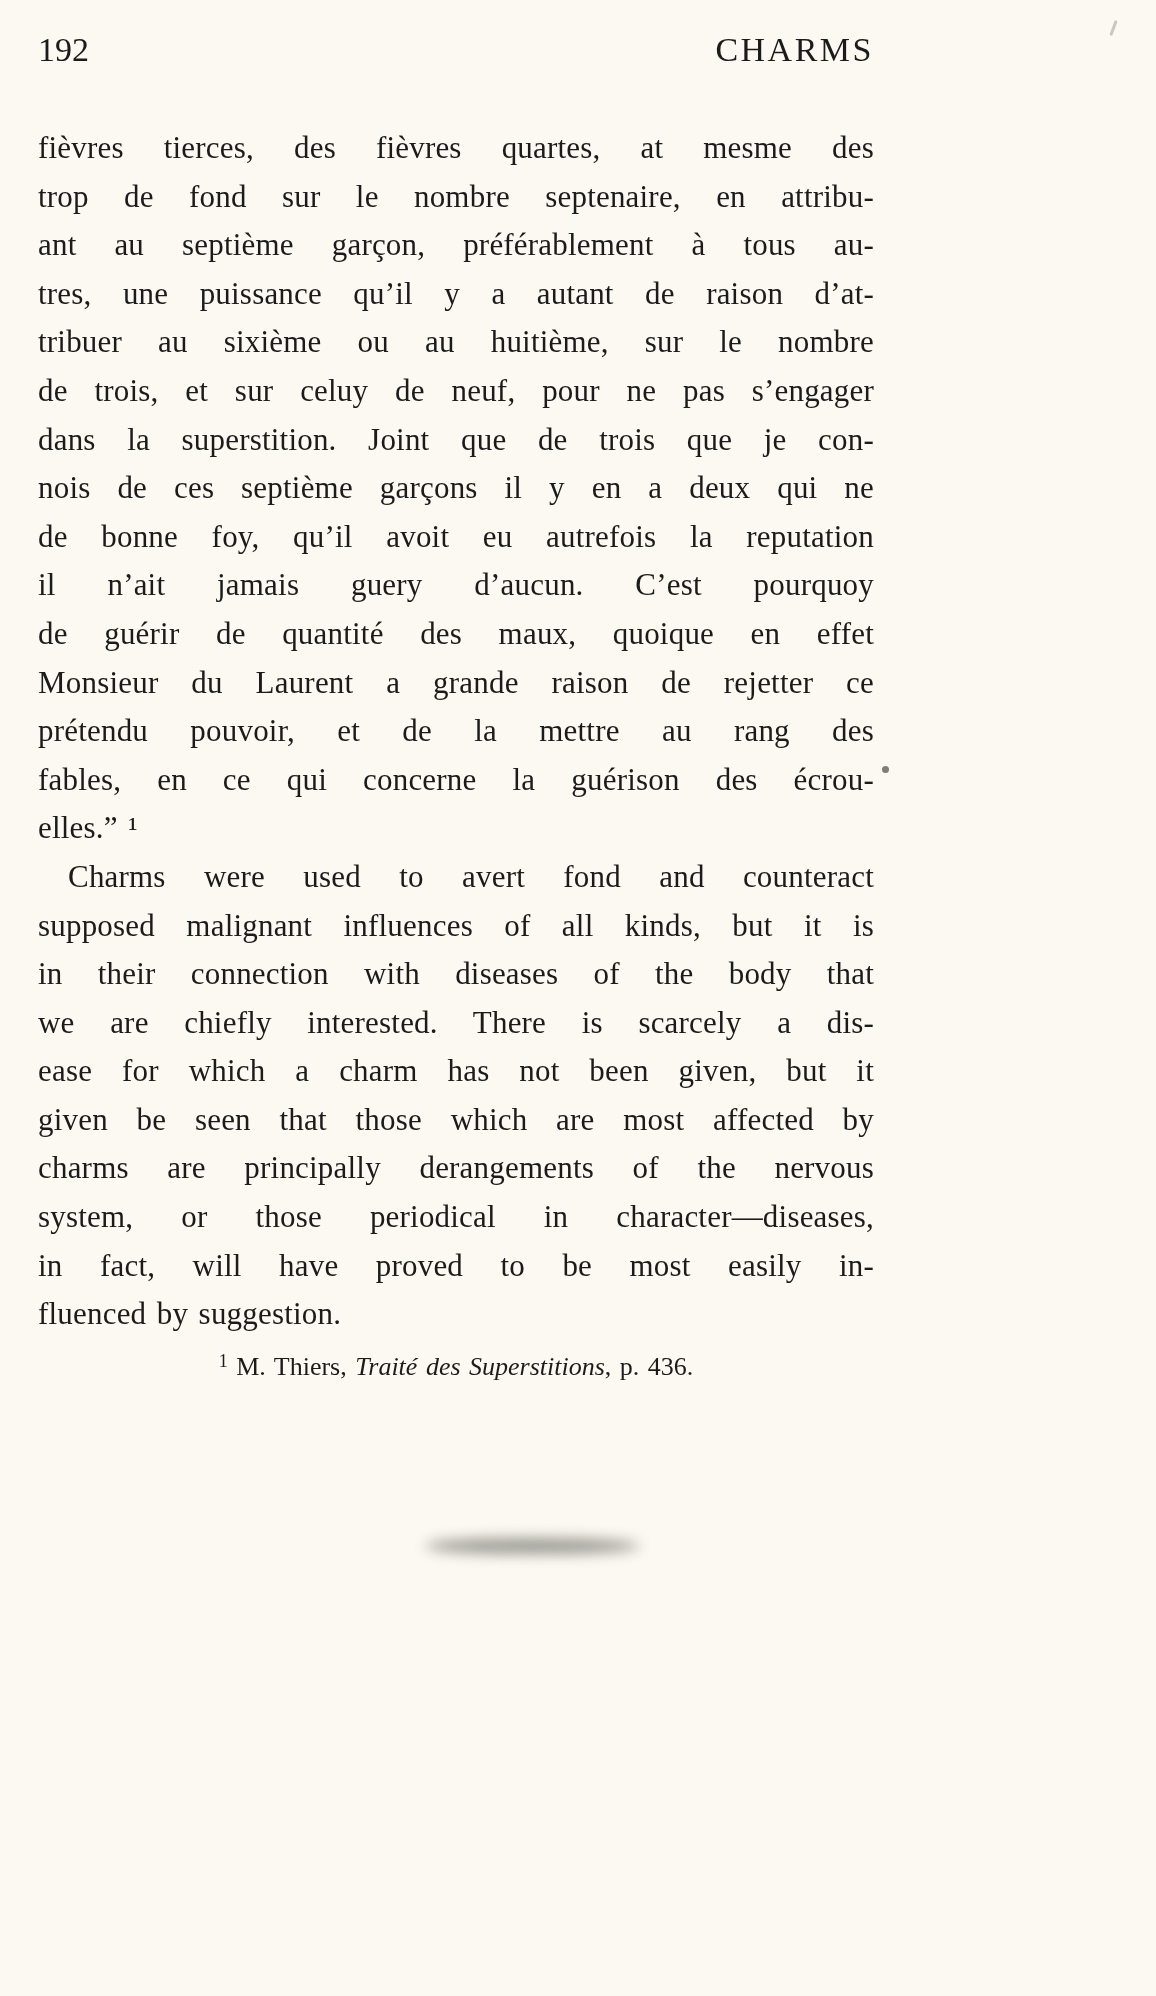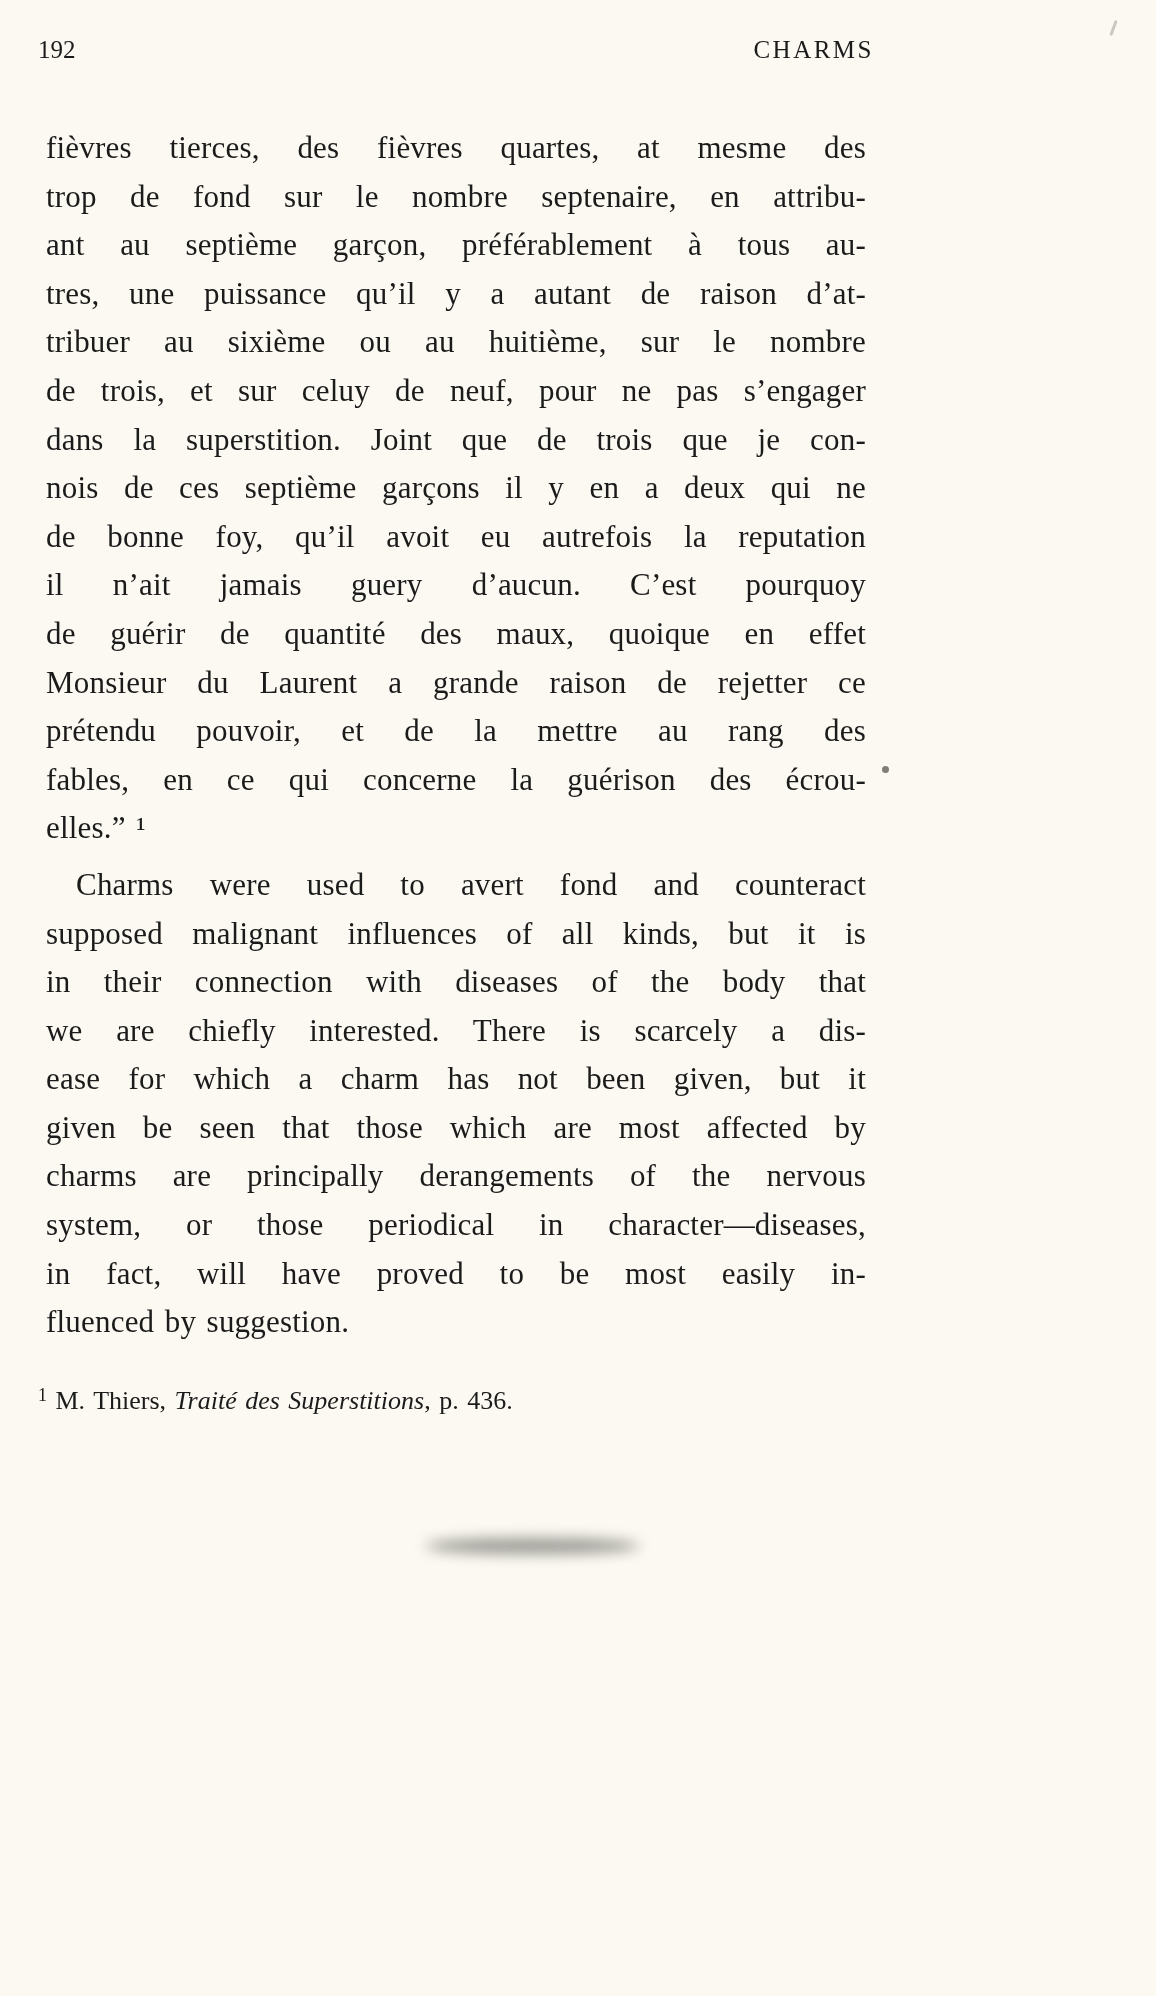--- a/index.html
+++ b/index.html
@@ -17,21 +17,21 @@
   }
   .page {
     position: absolute;
     left: 38px;
     top: 28px;
     width: 836px;
   }
   .page-header {
     position: relative;
     height: 56px;
-    font-size: 25px;
+    font-size: 34px;
     line-height: 44px;
   }
   .page-number {
     position: absolute;
     left: 0;
     top: 0;
   }
   .running-title {
     position: absolute;
     left: 0;
@@ -40,37 +40,37 @@
     text-align: right;
     letter-spacing: 2.5px;
   }
   .text-block {
     margin-top: 40px;
     font-size: 31px;
     letter-spacing: 0.2px;
     word-spacing: 2.5px;
   }
   .paragraph {
-    margin: 8px;
+    margin: 0;
   }
   .line {
     line-height: 48.6px;
     text-align: justify;
     text-align-last: justify;
     white-space: normal;
   }
   .line.line-last {
     text-align-last: left;
   }
   .line.indent {
     text-indent: 30px;
   }
   .footnote {
-    margin-top: 30px;
-    text-align: left;
+    margin-top: 4px;
+    text-align: center;
     font-size: 26px;
     line-height: 36px;
     word-spacing: 2px;
   }
   .footnote .italic {
     font-style: italic;
   }
   .footnote .marker {
     font-size: 18px;
     vertical-align: 8px;

